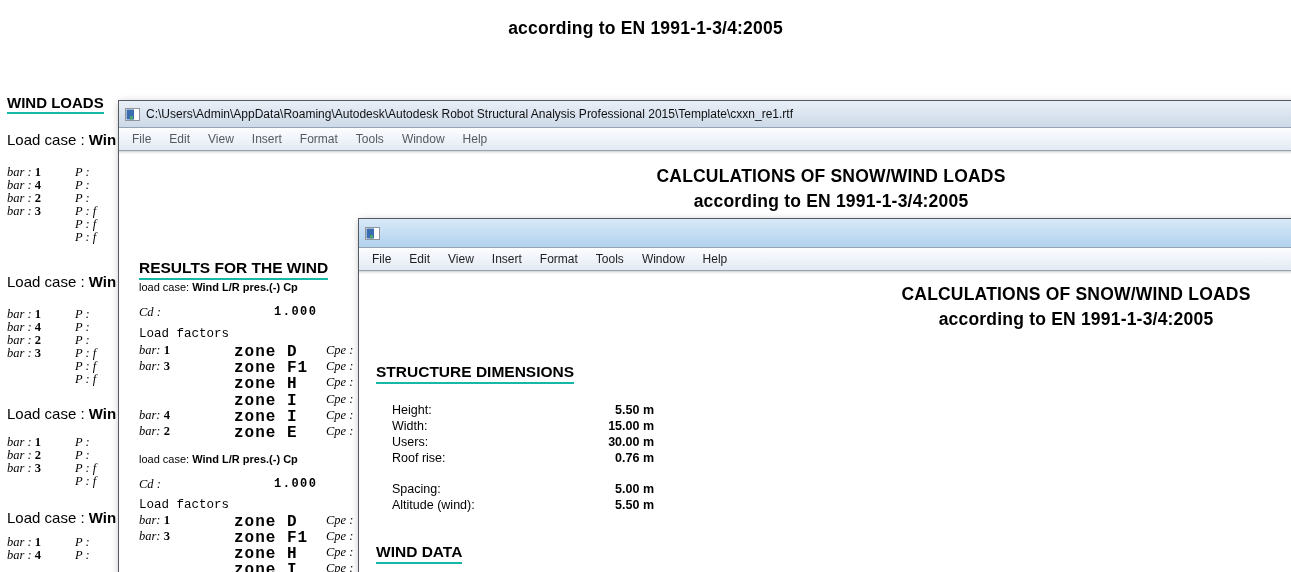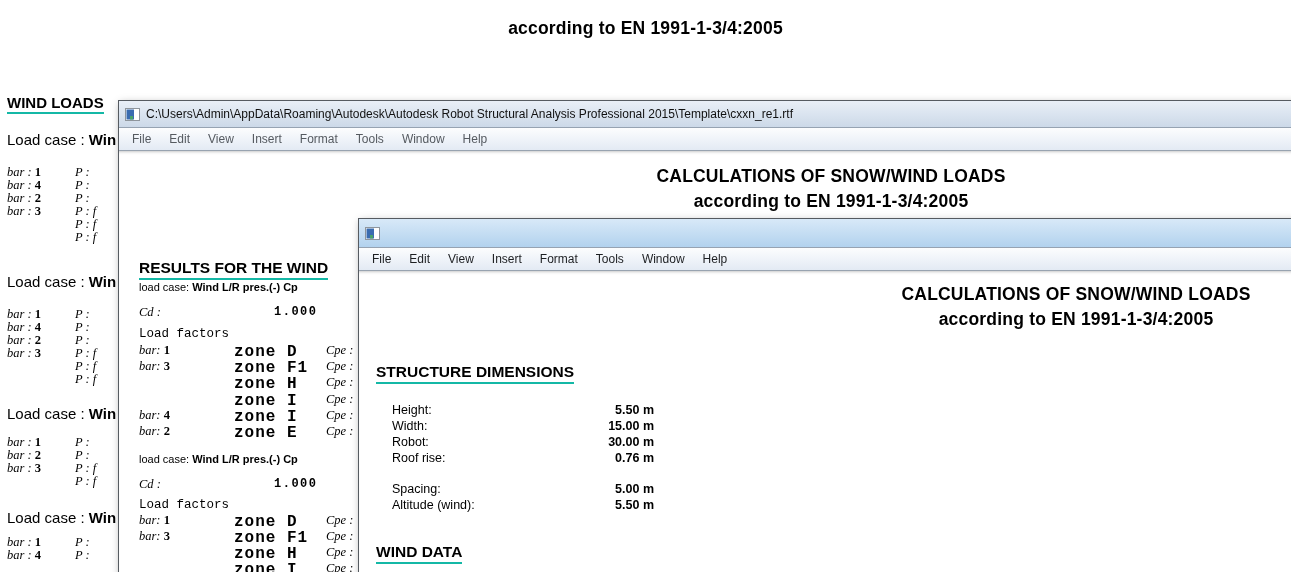--- a/index.html
+++ b/index.html
@@ -174,21 +174,21 @@
     </div>
     <div class="dim-row" style="top:132px">
         <span class="dim-label">Height:</span>
         <span class="dim-value">5.50 m</span>
       </div>
     <div class="dim-row" style="top:148px">
         <span class="dim-label">Width:</span>
         <span class="dim-value">15.00 m</span>
       </div>
     <div class="dim-row" style="top:164px">
-        <span class="dim-label">Robot:</span>
+        <span class="dim-label">Users:</span>
         <span class="dim-value">30.00 m</span>
       </div>
     <div class="dim-row" style="top:180px">
         <span class="dim-label">Roof rise:</span>
         <span class="dim-value">0.76 m</span>
       </div>
     <div class="dim-row" style="top:211px">
         <span class="dim-label">Spacing:</span>
         <span class="dim-value">5.00 m</span>
       </div>

